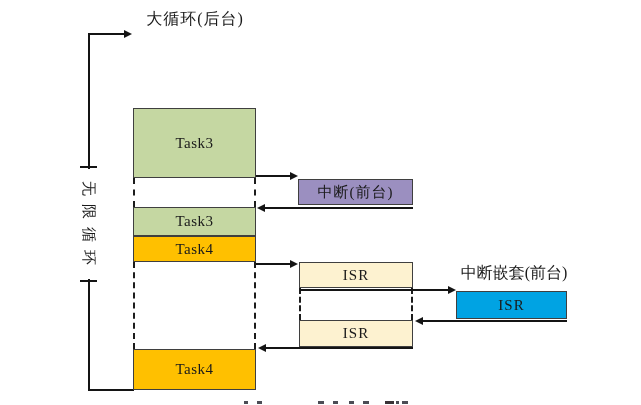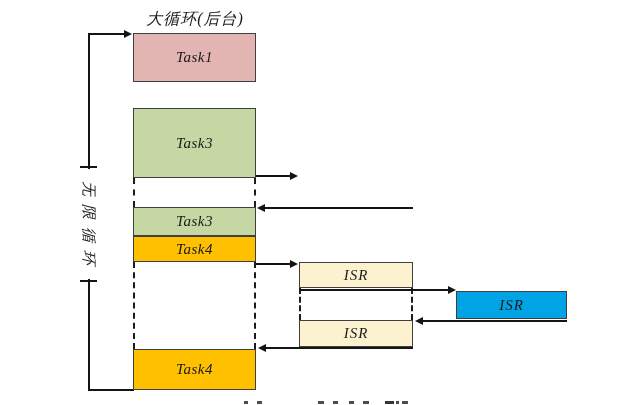--- a/index.html
+++ b/index.html
@@ -1,18 +1,18 @@
 <!DOCTYPE html>
 <html><head>
 <meta charset="utf-8">
 <style>
   html,body{margin:0;padding:0;background:#fff;}
   .canvas{
     position:relative;width:641px;height:405px;background:#ffffff;overflow:hidden;
-    font-family:"Liberation Serif","DejaVu Serif",serif;color:#1a1a1a;font-style:italic;
+    font-family:"Liberation Serif","DejaVu Serif",serif;color:#1a1a1a;
   }
   .title{
     position:absolute;left:119px;top:9px;width:152px;height:20px;
     text-align:center;font-size:16px;letter-spacing:1px;white-space:nowrap;
   }
   
   .seg{
     position:absolute;left:133px;width:123px;box-sizing:border-box;
     border:1px solid #3f3f3f;display:flex;align-items:center;justify-content:center;
     font-size:15px;letter-spacing:.5px;
@@ -92,40 +92,41 @@
 
   <div class="vl" id="loop-v"></div>
   <div class="hl" id="loop-top"></div>
   <div class="ah-r" id="loop-top-ah"></div>
   <div class="hl" id="loop-bottom"></div>
   <div class="tick" id="tick-top"></div>
   <div class="tick" id="tick-bottom"></div>
   <div id="loop-label-patch"></div>
   <div id="loop-label">无限循环</div>
 
-  <div class="seg" id="seg-task1" style="background: rgb(226, 181, 178);">Task1</div>
   <div class="seg" id="seg-task3" style="background: rgb(197, 215, 162);">Task3</div>
   <div class="gap" id="gap1"></div>
   <div class="seg" id="seg-task3b" style="background: rgb(197, 215, 162);">Task3</div>
   <div class="seg" id="seg-task4" style="background: rgb(255, 192, 0);">Task4</div>
   <div class="gap" id="gap2"></div>
   <div class="seg" id="seg-task4b" style="background: rgb(255, 192, 0);">Task4</div>
 
   <div class="hl" id="a1"></div>
   <div class="ah-r" id="a1-ah"></div>
+  <div class="fgbox" id="int-box" style="background: rgb(155, 143, 192);">中断(前台)</div>
   <div class="ah-l" id="a2-ah"></div>
   <div class="hl" id="a2"></div>
 
   <div class="hl" id="a3"></div>
   <div class="ah-r" id="a3-ah"></div>
   <div class="fgbox" id="isr1" style="background: rgb(253, 242, 208);">ISR</div>
   <div class="isr-dash" id="isr-dash-l"></div>
   <div class="isr-dash" id="isr-dash-r"></div>
   <div class="hl" id="a4"></div>
   <div class="ah-r" id="a4-ah"></div>
+  <div id="nested-title">中断嵌套(前台)</div>
   <div class="fgbox" id="nested-isr" style="background: rgb(0, 163, 227);">ISR</div>
   <div class="ah-l" id="a5-ah"></div>
   <div class="hl" id="a5"></div>
   <div class="fgbox" id="isr2" style="background: rgb(253, 242, 208);">ISR</div>
   <div class="ah-l" id="a6-ah"></div>
   <div class="hl" id="a6"></div>
 
   <div>
     <i class="cm" id="cm1"></i>
     <i class="cm" id="cm2"></i>

